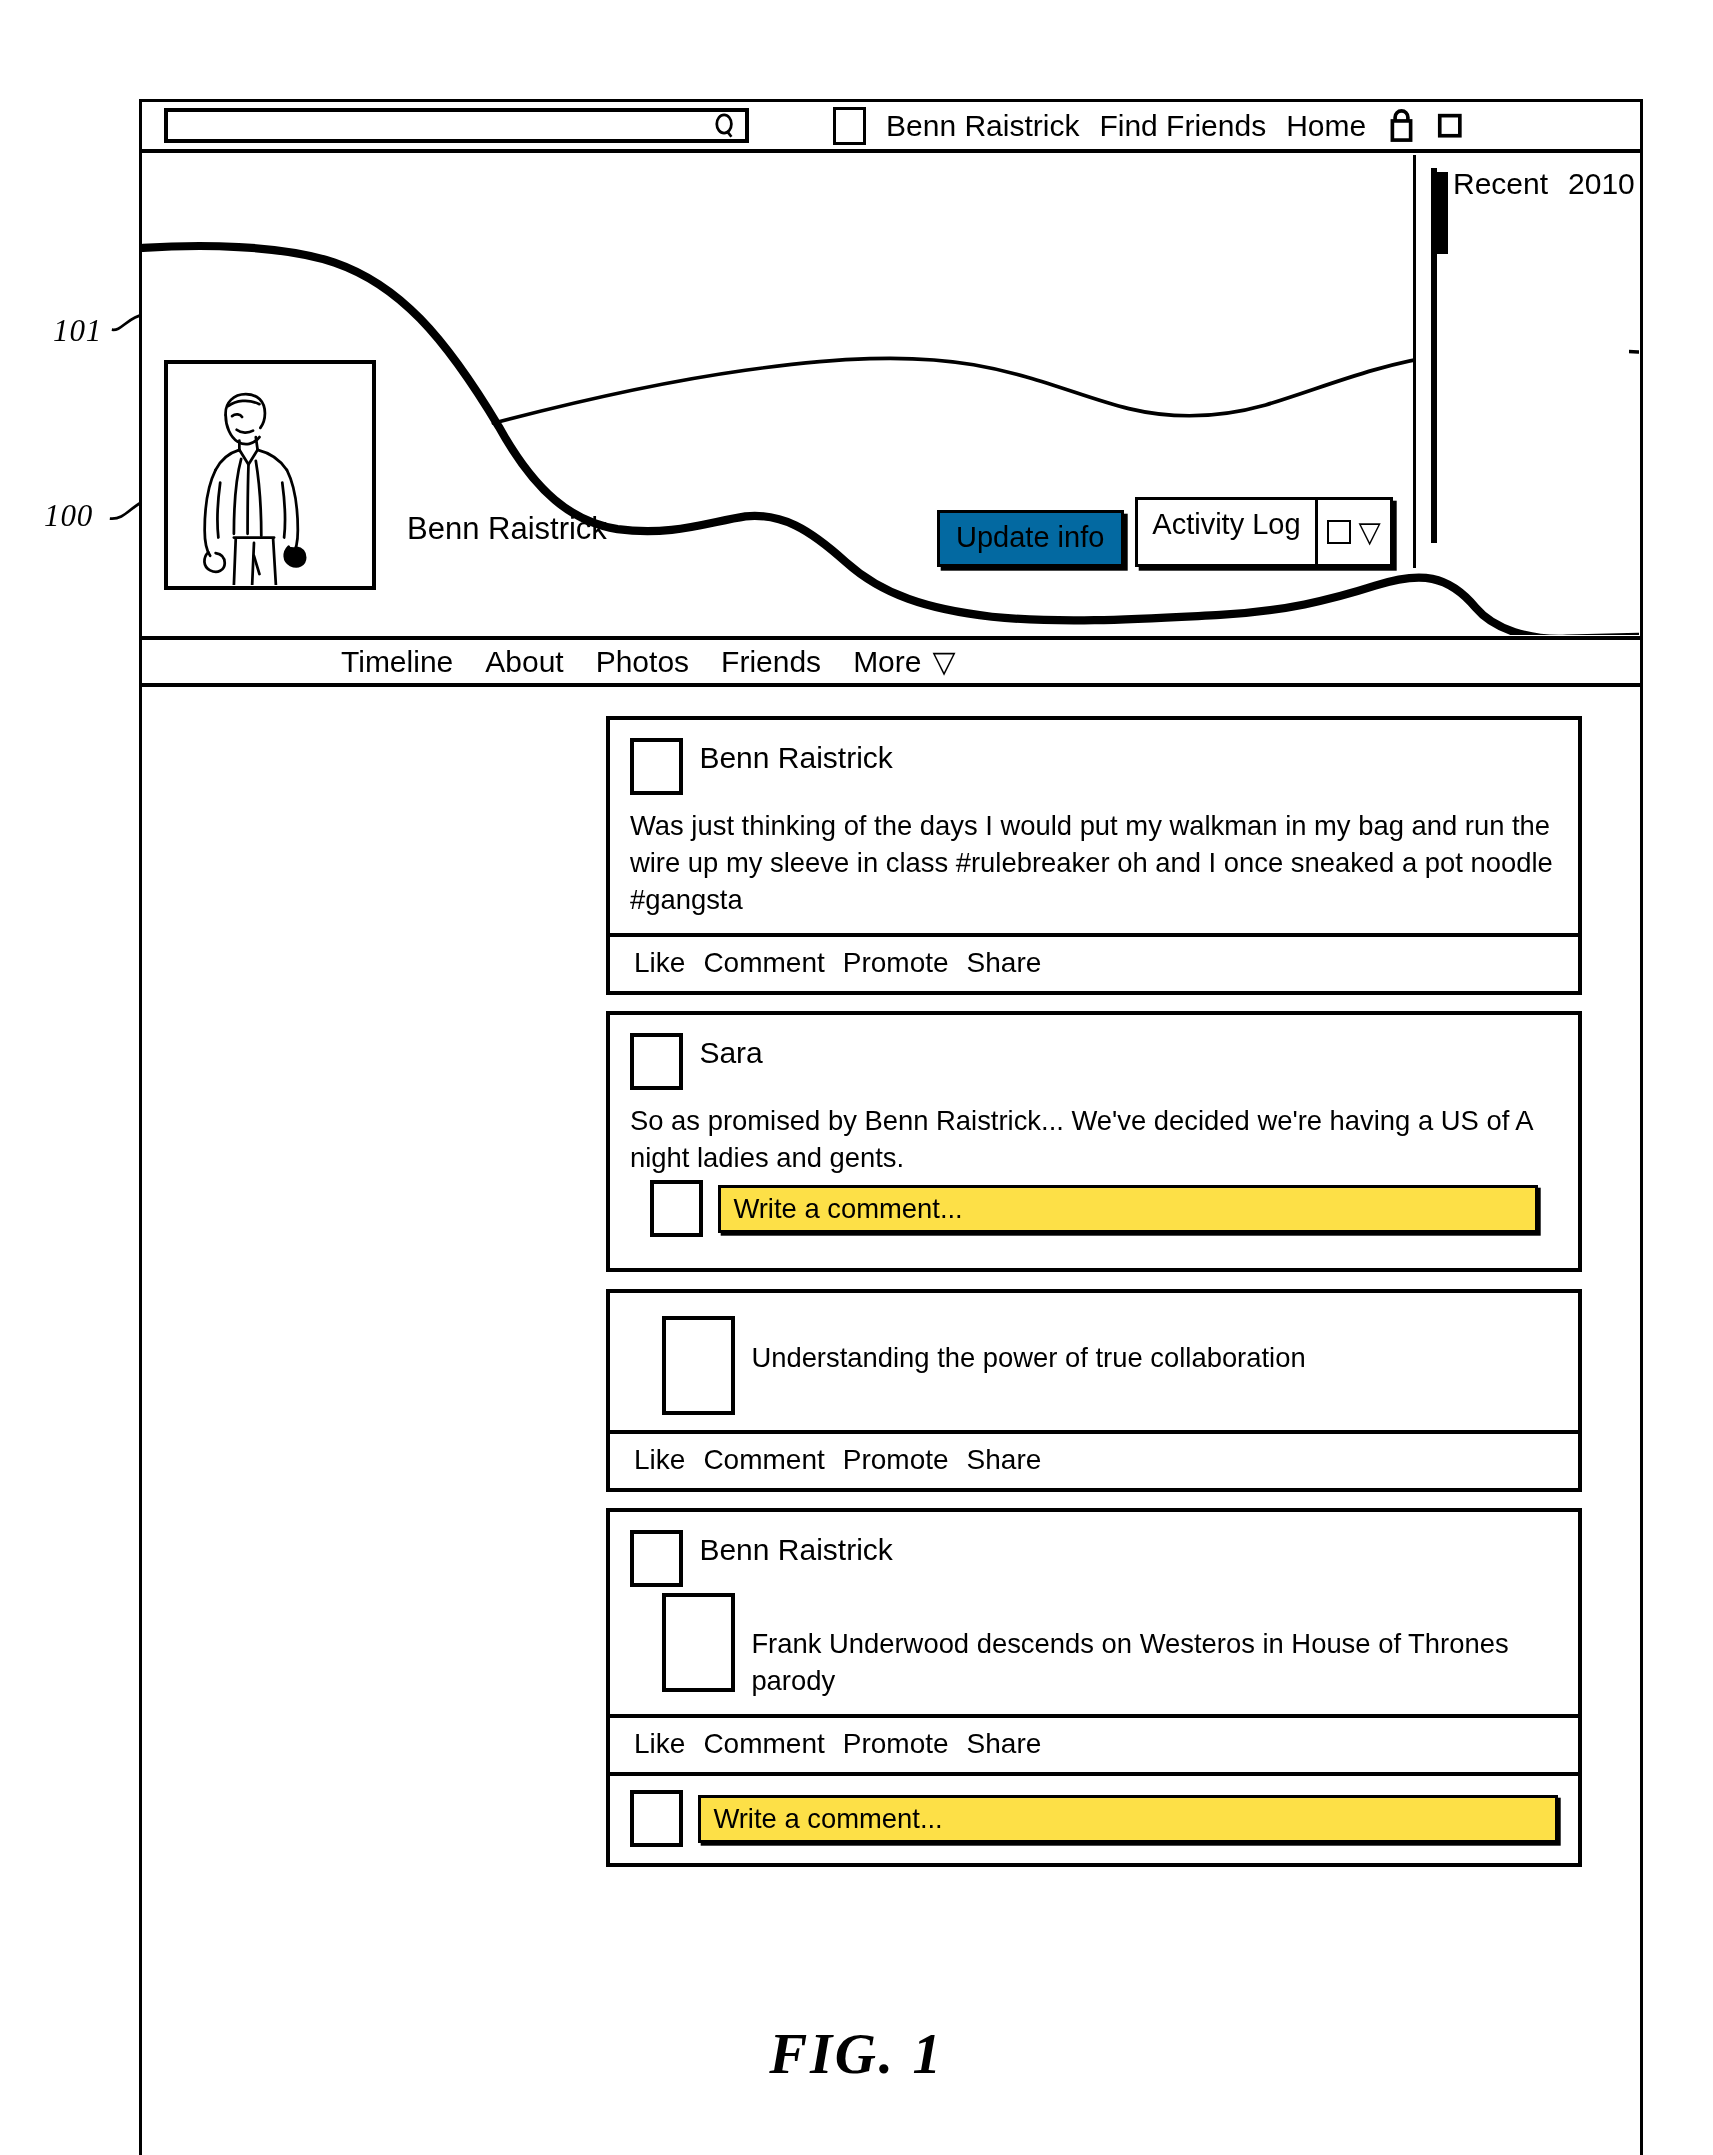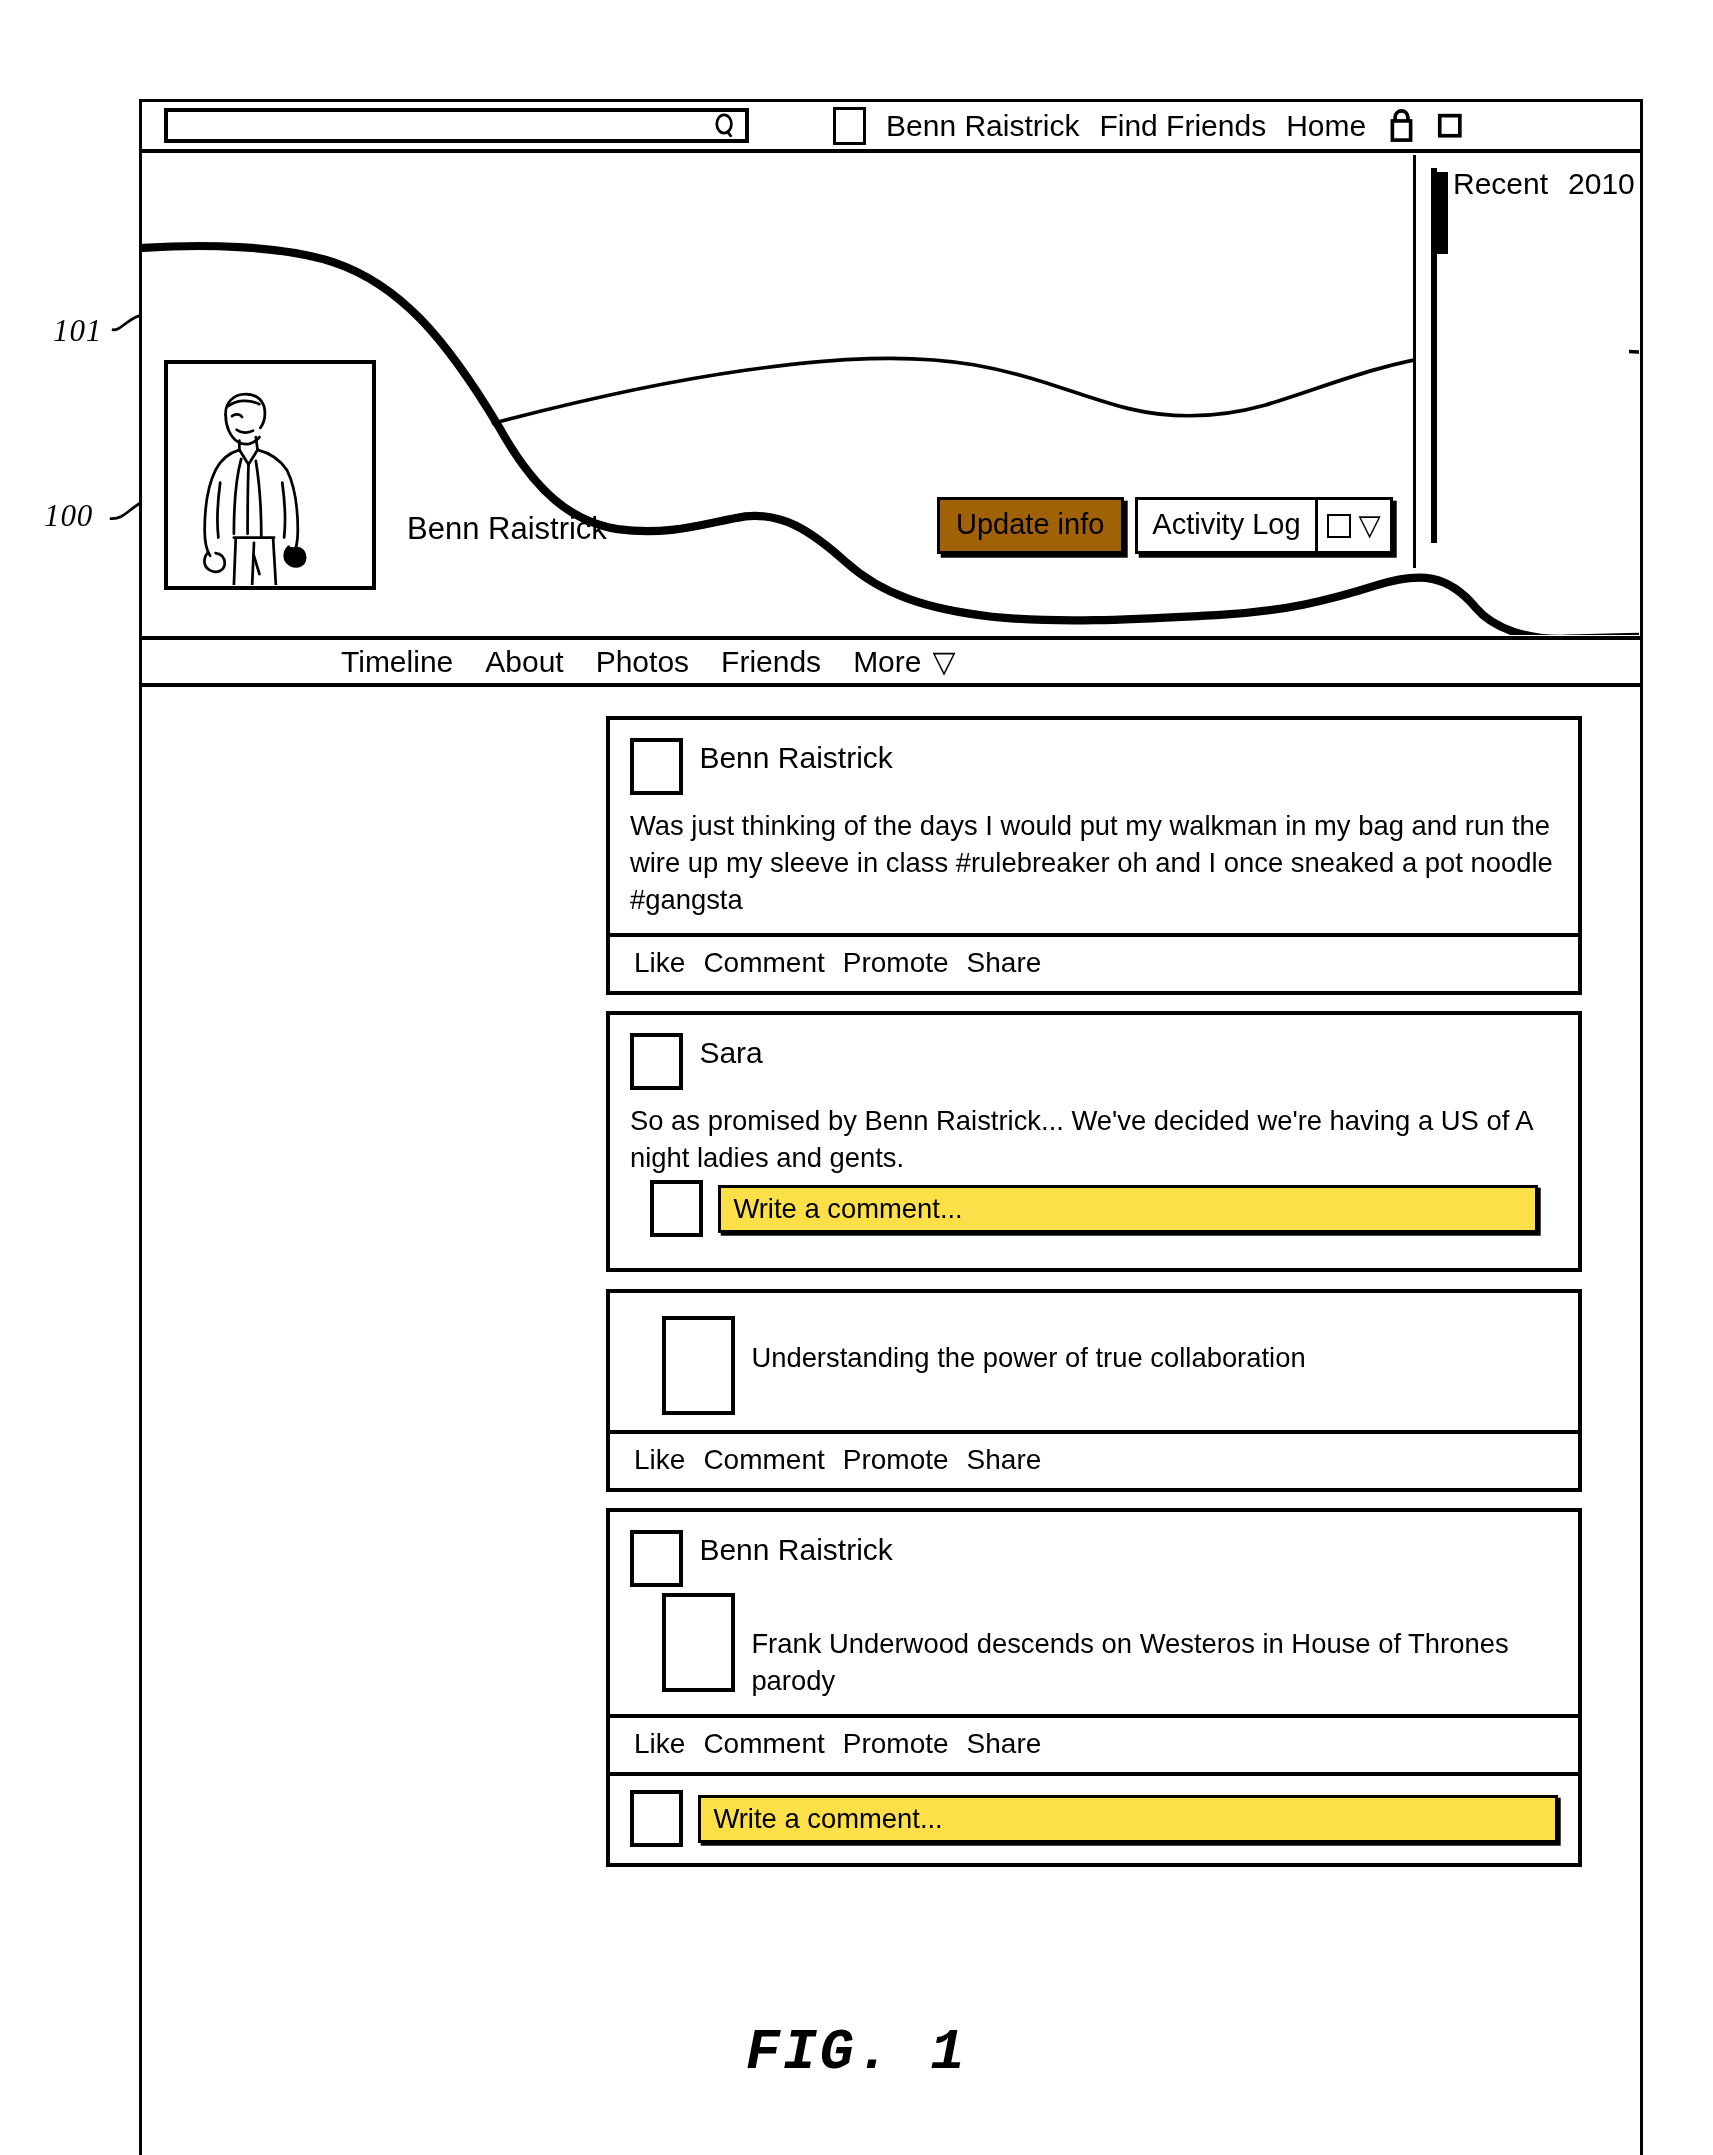--- a/index.html
+++ b/index.html
@@ -160,27 +160,28 @@
     position: absolute;
     right: 247px;
     top: 395px;
     display: flex;
     align-items: stretch;
     z-index: 3;
   }
   .btn {
     border: 3.7px solid #000;
     box-sizing: border-box;
-    background: #a16207;
+    background: #0369a1;
     font-size: 29px;
     line-height: 1;
     padding: 10px 16.4px 12px;
     white-space: nowrap;
     box-shadow: 3.7px 3.7px 0 #000;
     margin-right: 11px;
+    margin-top: 13px;
   }
   .btn-group {
     display: flex;
     border: 3.7px solid #000;
     box-sizing: border-box;
     background: #fff;
     box-shadow: 3.7px 3.7px 0 #000;
   }
   .btn-group .seg {
     font-size: 29px;
@@ -311,21 +312,21 @@
   }
   .link-title.short { padding-top: 33px; }
 
   
   .figcaption {
     position: absolute;
     left: 0;
     top: 2021px;
     width: 1713px;
     text-align: center;
-    font-family: Liberation Mono, monospace;
+    font-family: Liberation Serif, serif;
     font-style: italic;
     font-weight: bold;
     font-size: 57px;
     letter-spacing: 2.7px;
   }
 </style>
 </head>
 <body>
 
 <div class="ref" style="left:53px; top:313px;">101</div>

